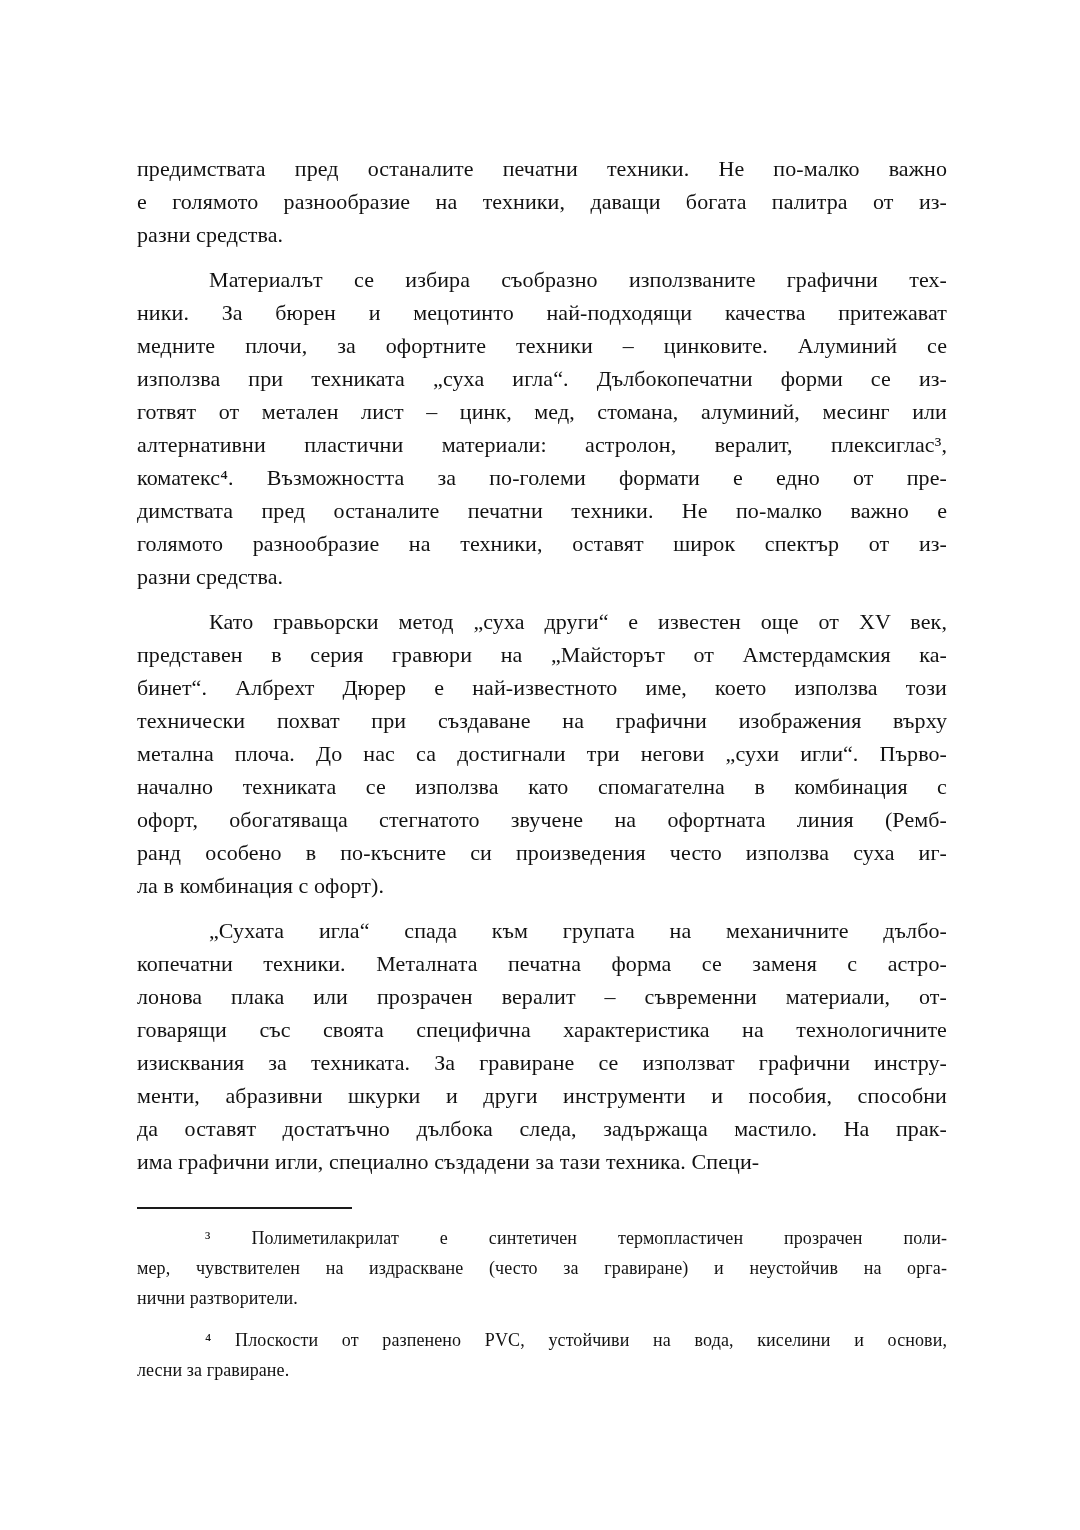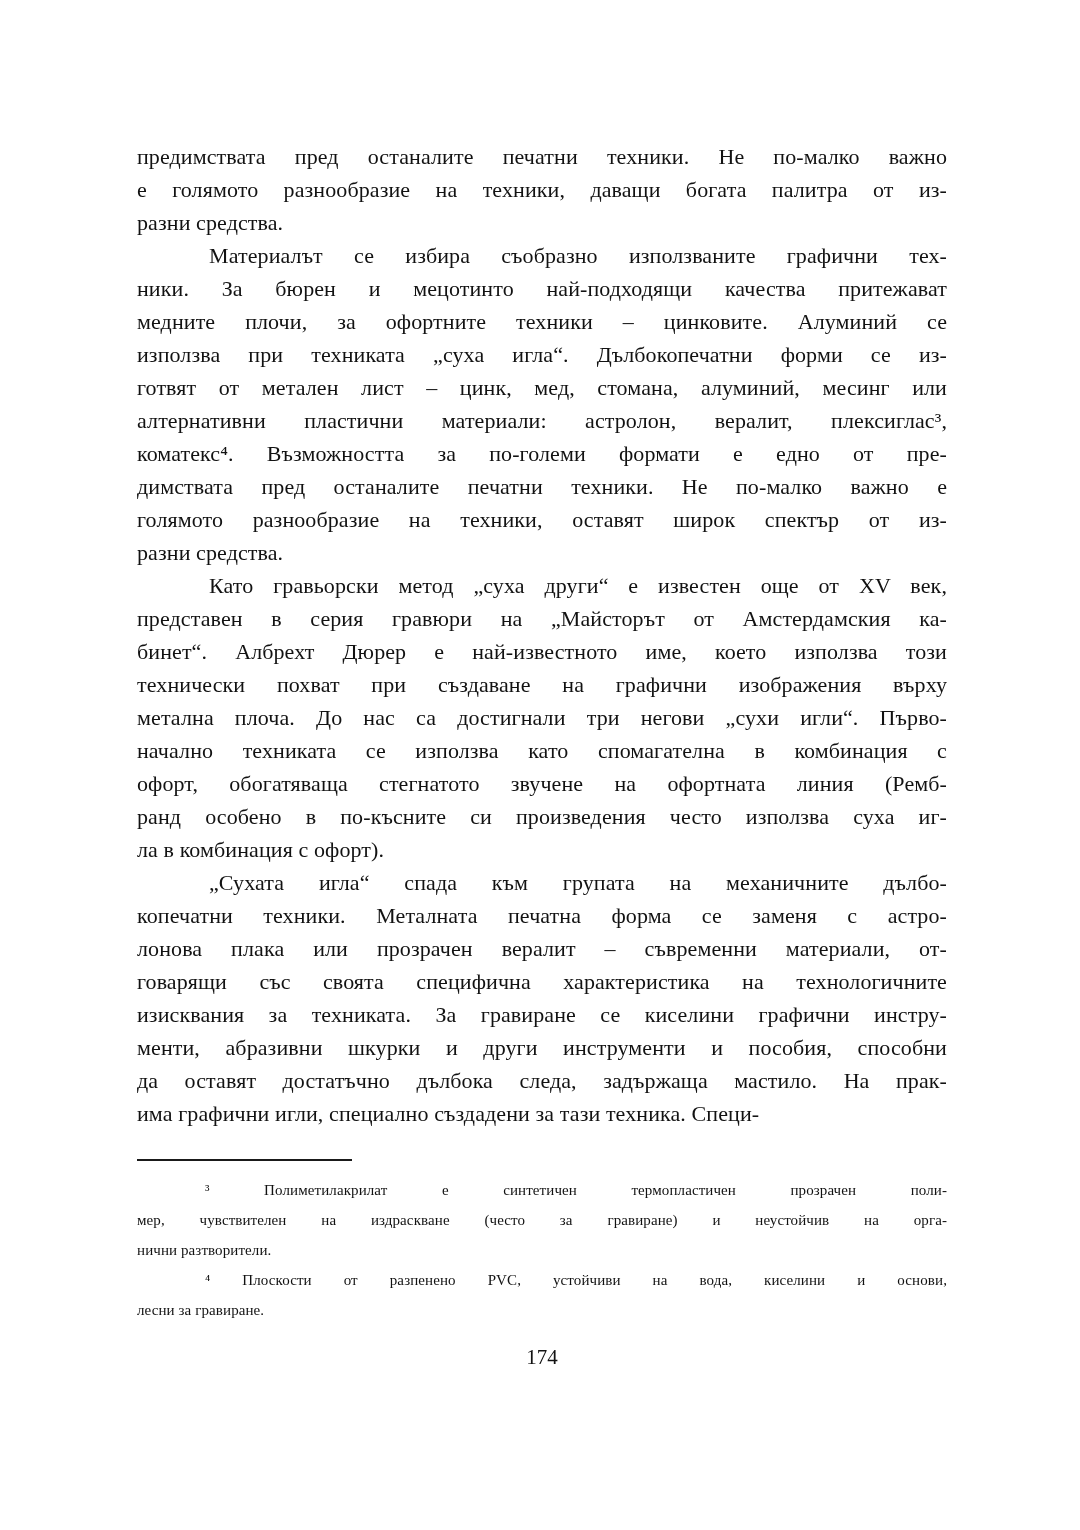--- a/index.html
+++ b/index.html
@@ -7,40 +7,40 @@
   body { background: #ffffff; overflow: hidden; }
   .page {
     width: 1080px;
     height: 1530px;
     background: #ffffff;
     color: #121212;
     padding: 140px 133px 0 137px;
     font-family: "Liberation Serif", "DejaVu Serif", serif;
   }
   .text-block { width: 810px; }
-  .paragraph { width: 100%; }
+  .paragraph { width: 100%; margin-top: 12px; }
   .line {
     font-size: 22px;
     line-height: 33px;
     letter-spacing: 0.1px;
     text-align: justify;
     text-align-last: justify;
     white-space: normal;
   }
   .line.last { text-align-last: left; }
   .line.indent { padding-left: 72px; }
   .footnote-sep {
     width: 215px;
     height: 0;
     border-top: 2px solid #1a1a1a;
     margin: 29px 0 14px 0;
   }
   .footnotes { width: 810px; }
   .fn-line {
-    font-size: 15px;
+    font-size: 18px;
     line-height: 30px;
   }
   .fn-line.indent { padding-left: 68px; }
   .page-number {
     width: 810px;
     text-align: center;
     font-size: 21px;
     margin-top: 20px;
     color: #121212;
   }
@@ -76,32 +76,31 @@
         <div class="line">начално техниката се използва като спомагателна в комбинация с</div>
         <div class="line">офорт, обогатяваща стегнатото звучене на офортната линия (Ремб-</div>
         <div class="line">ранд особено в по-късните си произведения често използва суха иг-</div>
         <div class="line last">ла в комбинация с офорт).</div>
       </div>
       <div class="paragraph">
         <div class="line indent">„Сухата игла“ спада към групата на механичните дълбо-</div>
         <div class="line">копечатни техники. Металната печатна форма се заменя с астро-</div>
         <div class="line">лонова плака или прозрачен вералит – съвременни материали, от-</div>
         <div class="line">говарящи със своята специфична характеристика на технологичните</div>
-        <div class="line">изисквания за техниката. За гравиране се киселини графични инстру-</div>
+        <div class="line">изисквания за техниката. За гравиране се използват графични инстру-</div>
         <div class="line">менти, абразивни шкурки и други инструменти и пособия, способни</div>
         <div class="line">да оставят достатъчно дълбока следа, задържаща мастило. На прак-</div>
         <div class="line last">има графични игли, специално създадени за тази техника. Специ-</div>
       </div>
     </main>
   <div class="footnote-sep"></div>
   <section class="footnotes">
       <div class="paragraph">
         <div class="line fn-line indent">³ Полиметилакрилат е синтетичен термопластичен прозрачен поли-</div>
         <div class="line fn-line">мер, чувствителен на издраскване (често за гравиране) и неустойчив на орга-</div>
         <div class="line fn-line last">нични разтворители.</div>
       </div>
       <div class="paragraph">
         <div class="line fn-line indent">⁴ Плоскости от разпенено PVC, устойчиви на вода, киселини и основи,</div>
         <div class="line fn-line last">лесни за гравиране.</div>
       </div>
     </section>
-  <div class="page-number">174</div>
 </div>
 
 </body></html>

